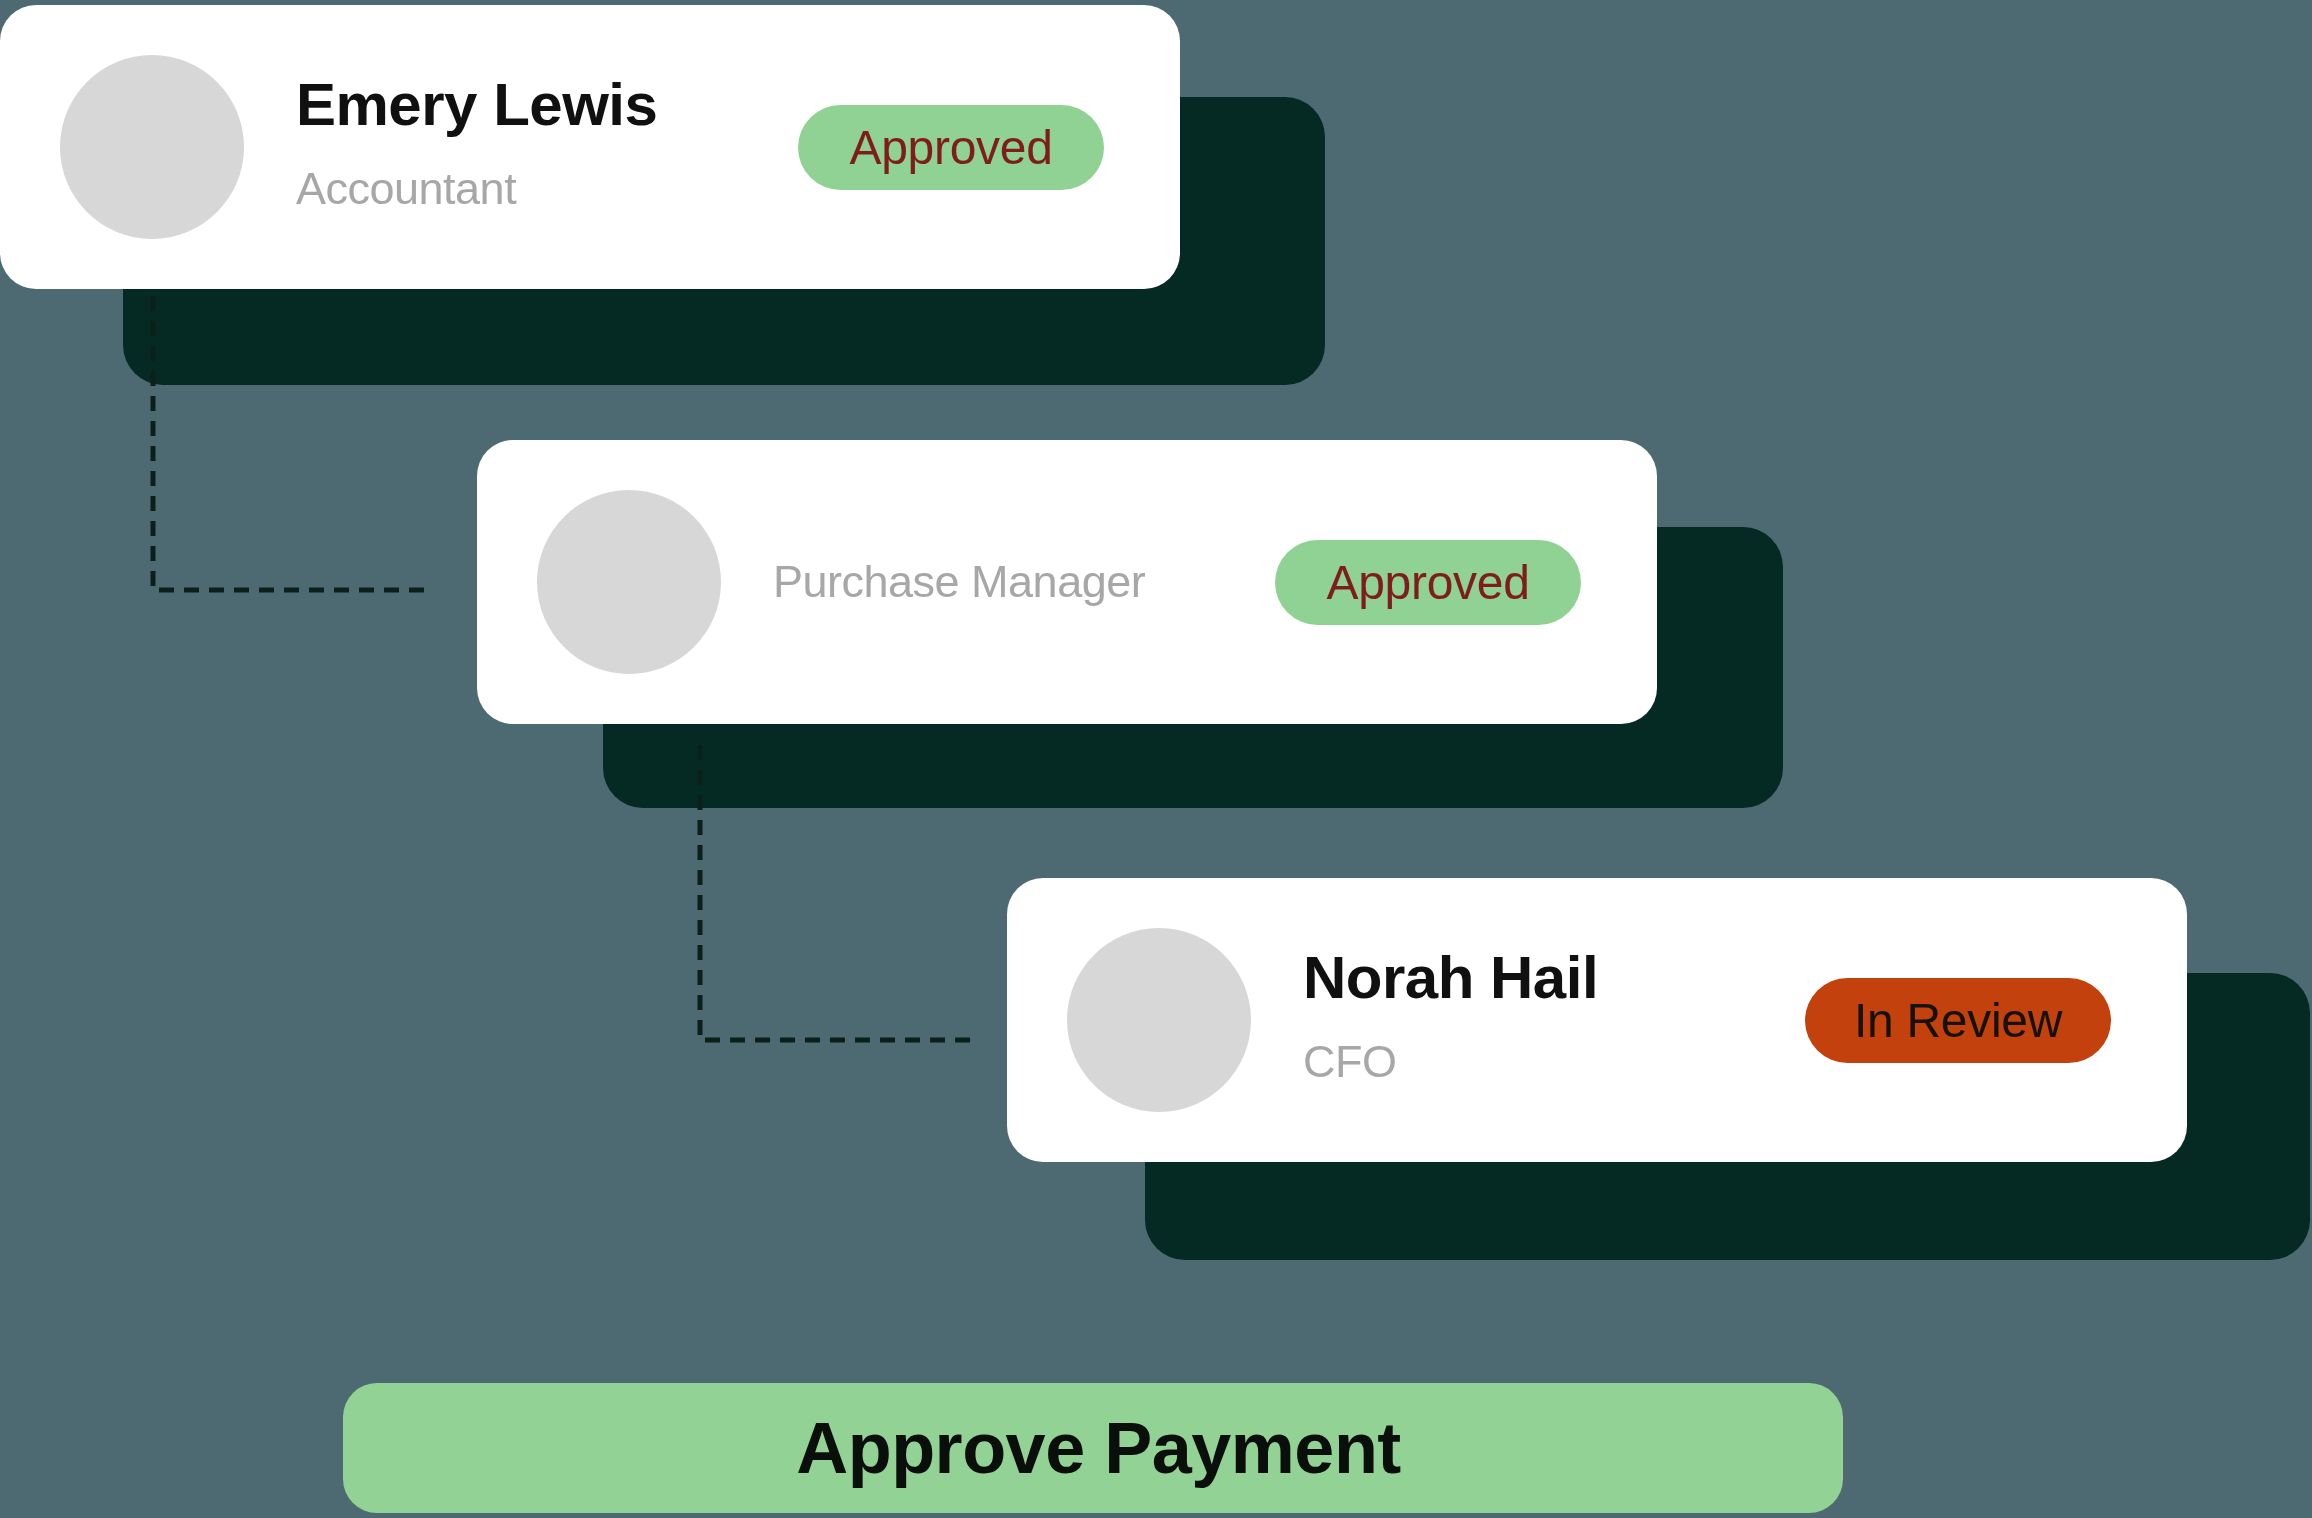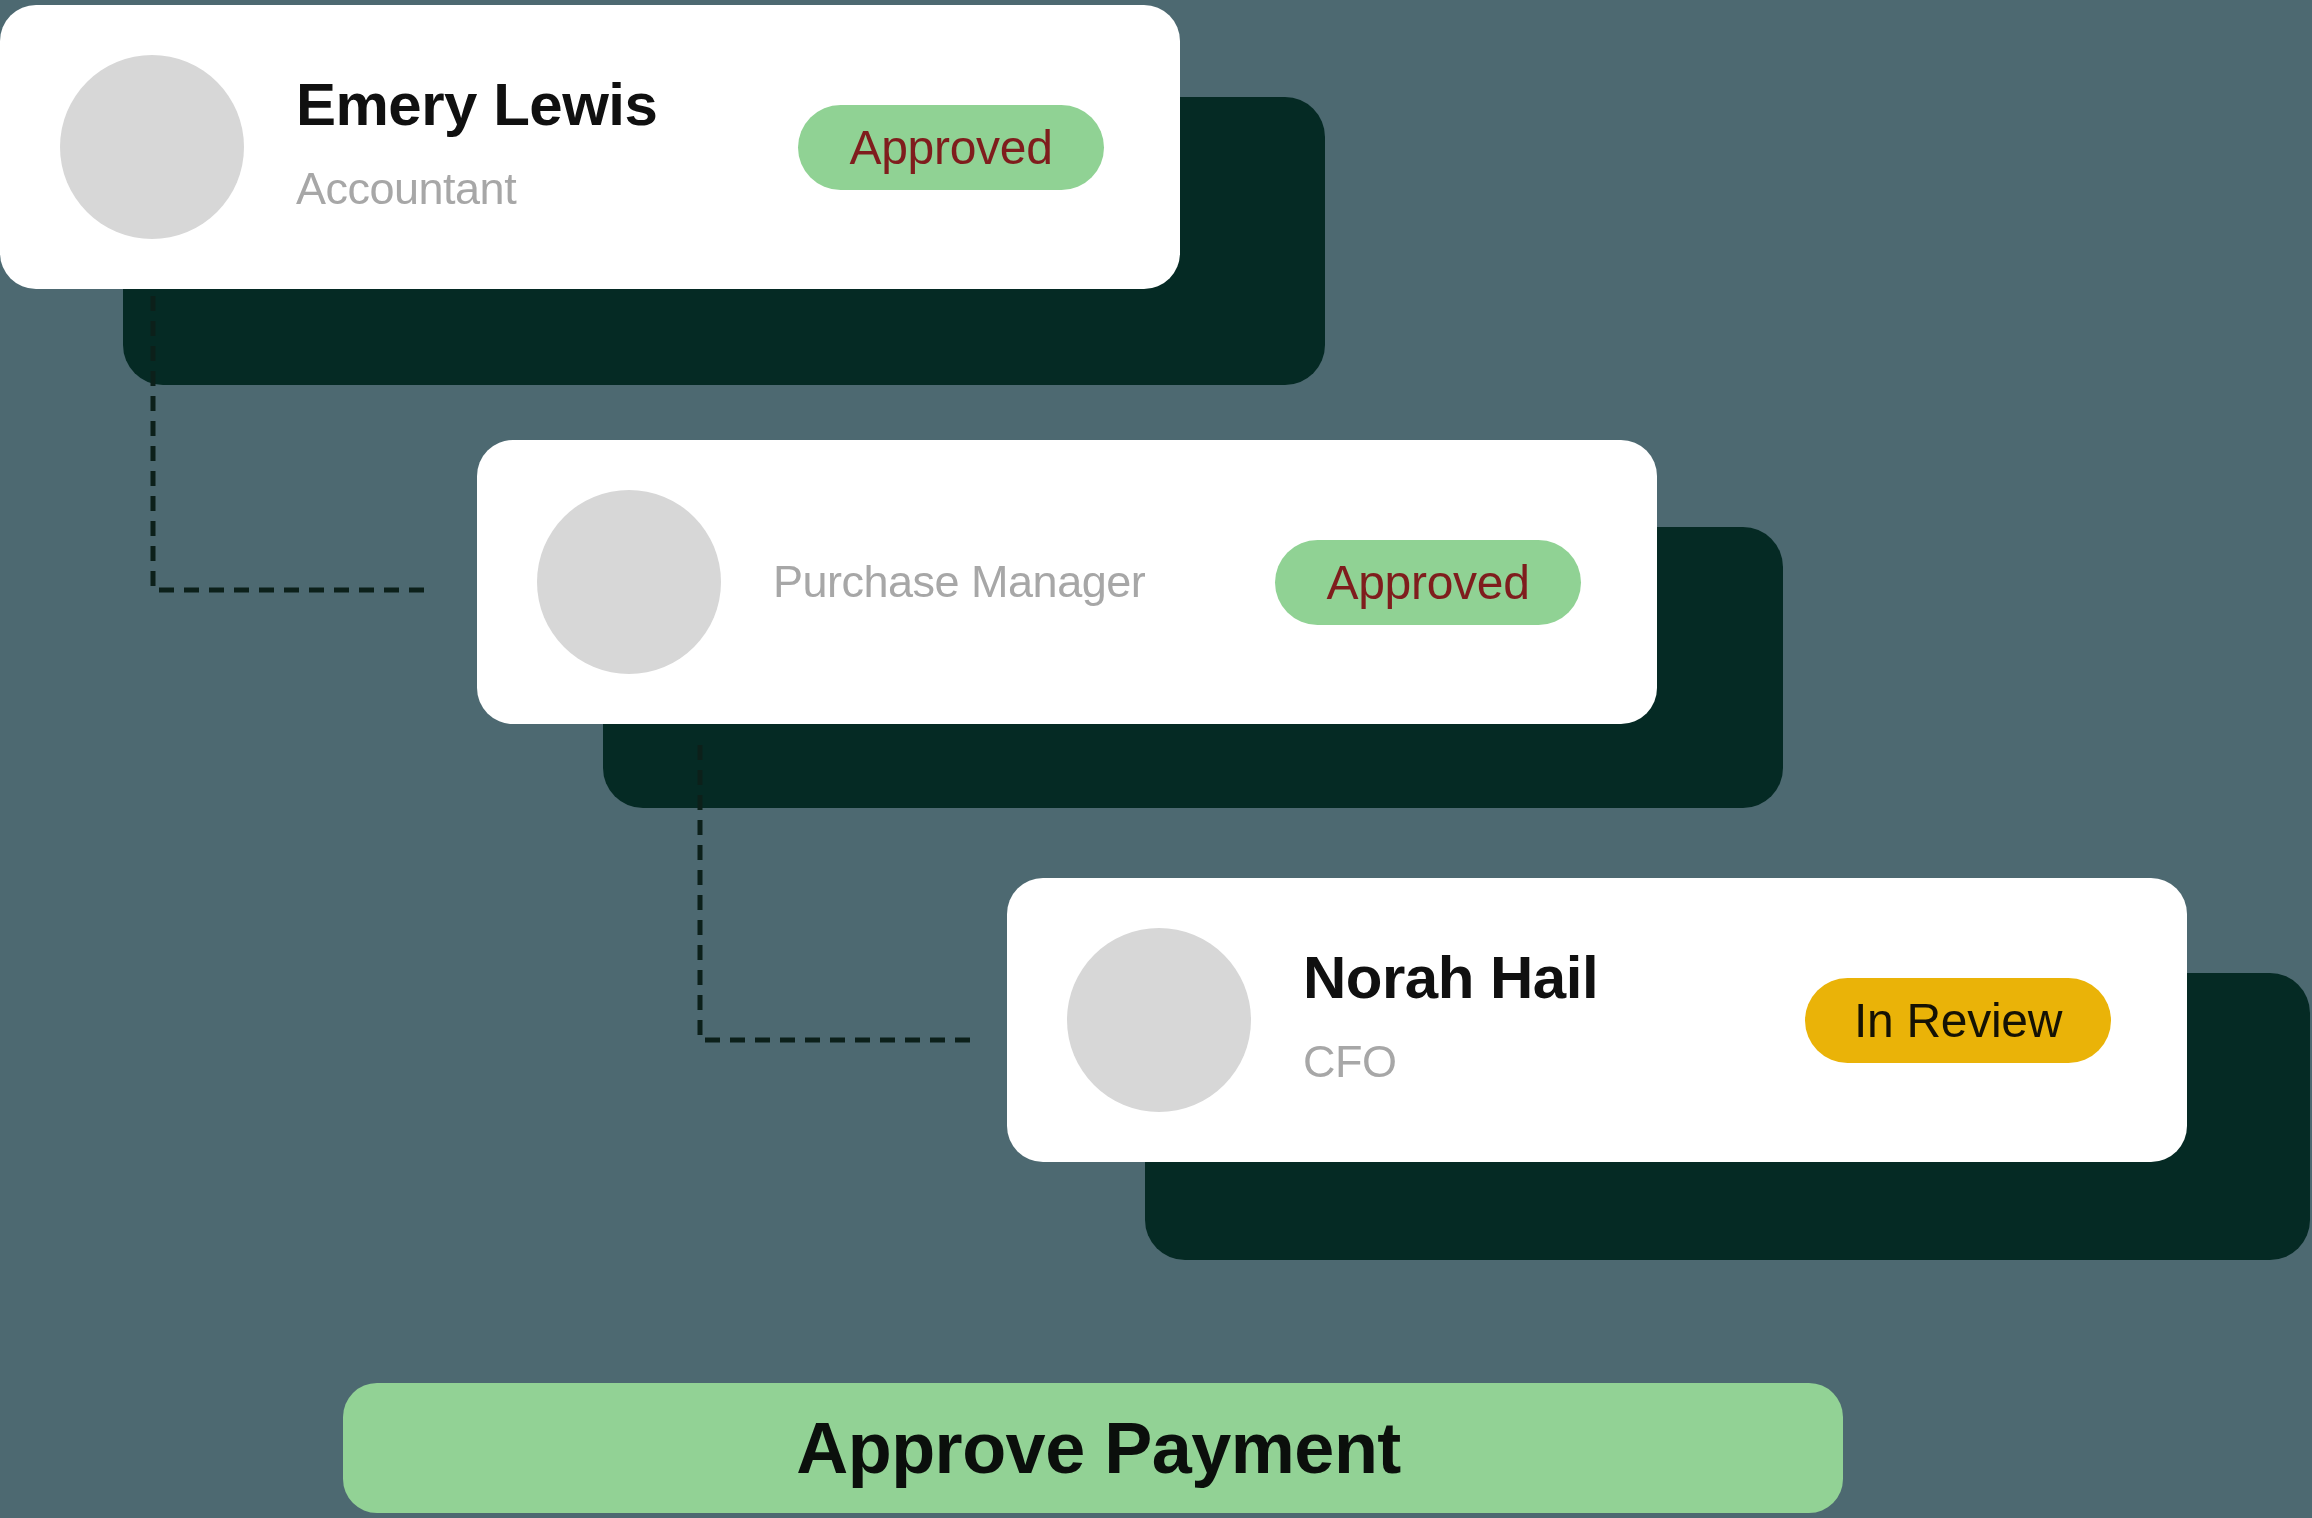--- a/index.html
+++ b/index.html
@@ -91,21 +91,21 @@
     height: 85px;
     border-radius: 43px;
     display: flex;
     align-items: center;
     justify-content: center;
     font-size: 48px;
     font-weight: 500;
     letter-spacing: -0.3px;
   }
   .badge-approved { background: #90d294; color: #7f1d1d; }
-  .badge-in-review { background: #eab308; color: #151204; }
+  .badge-in-review { background: #c2410c; color: #151204; }
 
   .approve-button {
     position: absolute;
     left: 343px;
     top: 1383px;
     width: 1500px;
     height: 130px;
     background: #92d295;
     border: none;
     border-radius: 34px;

